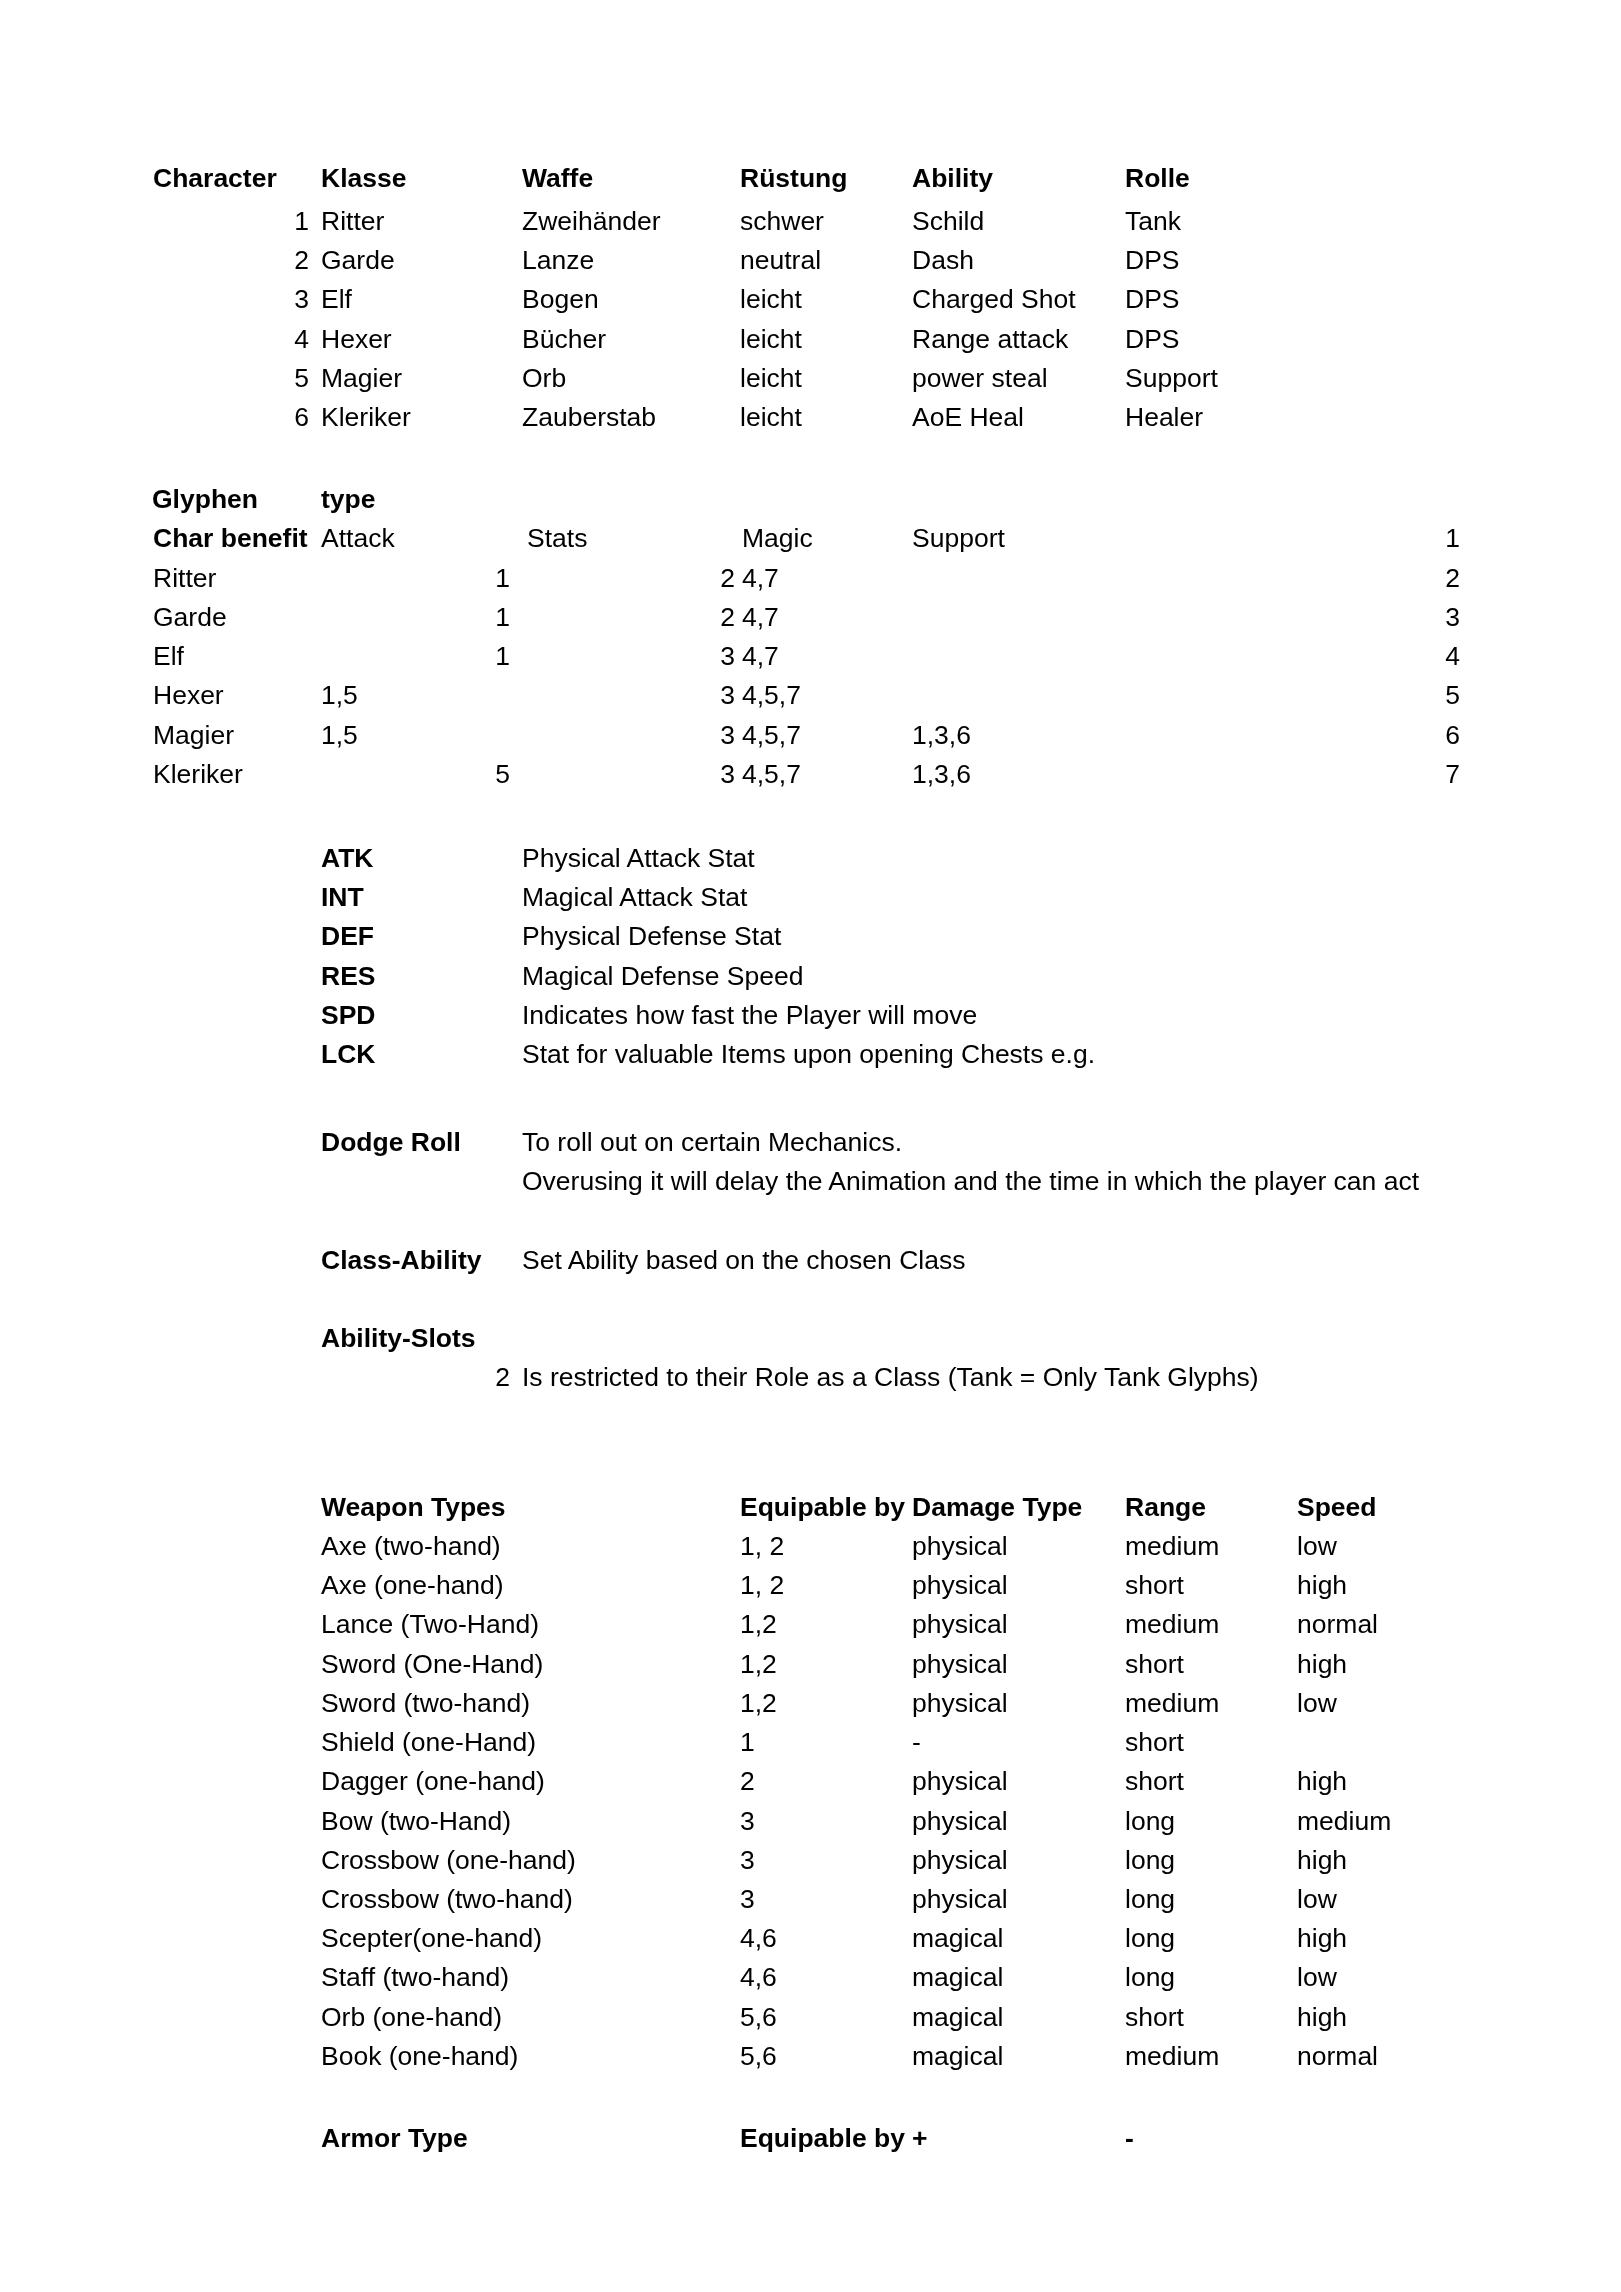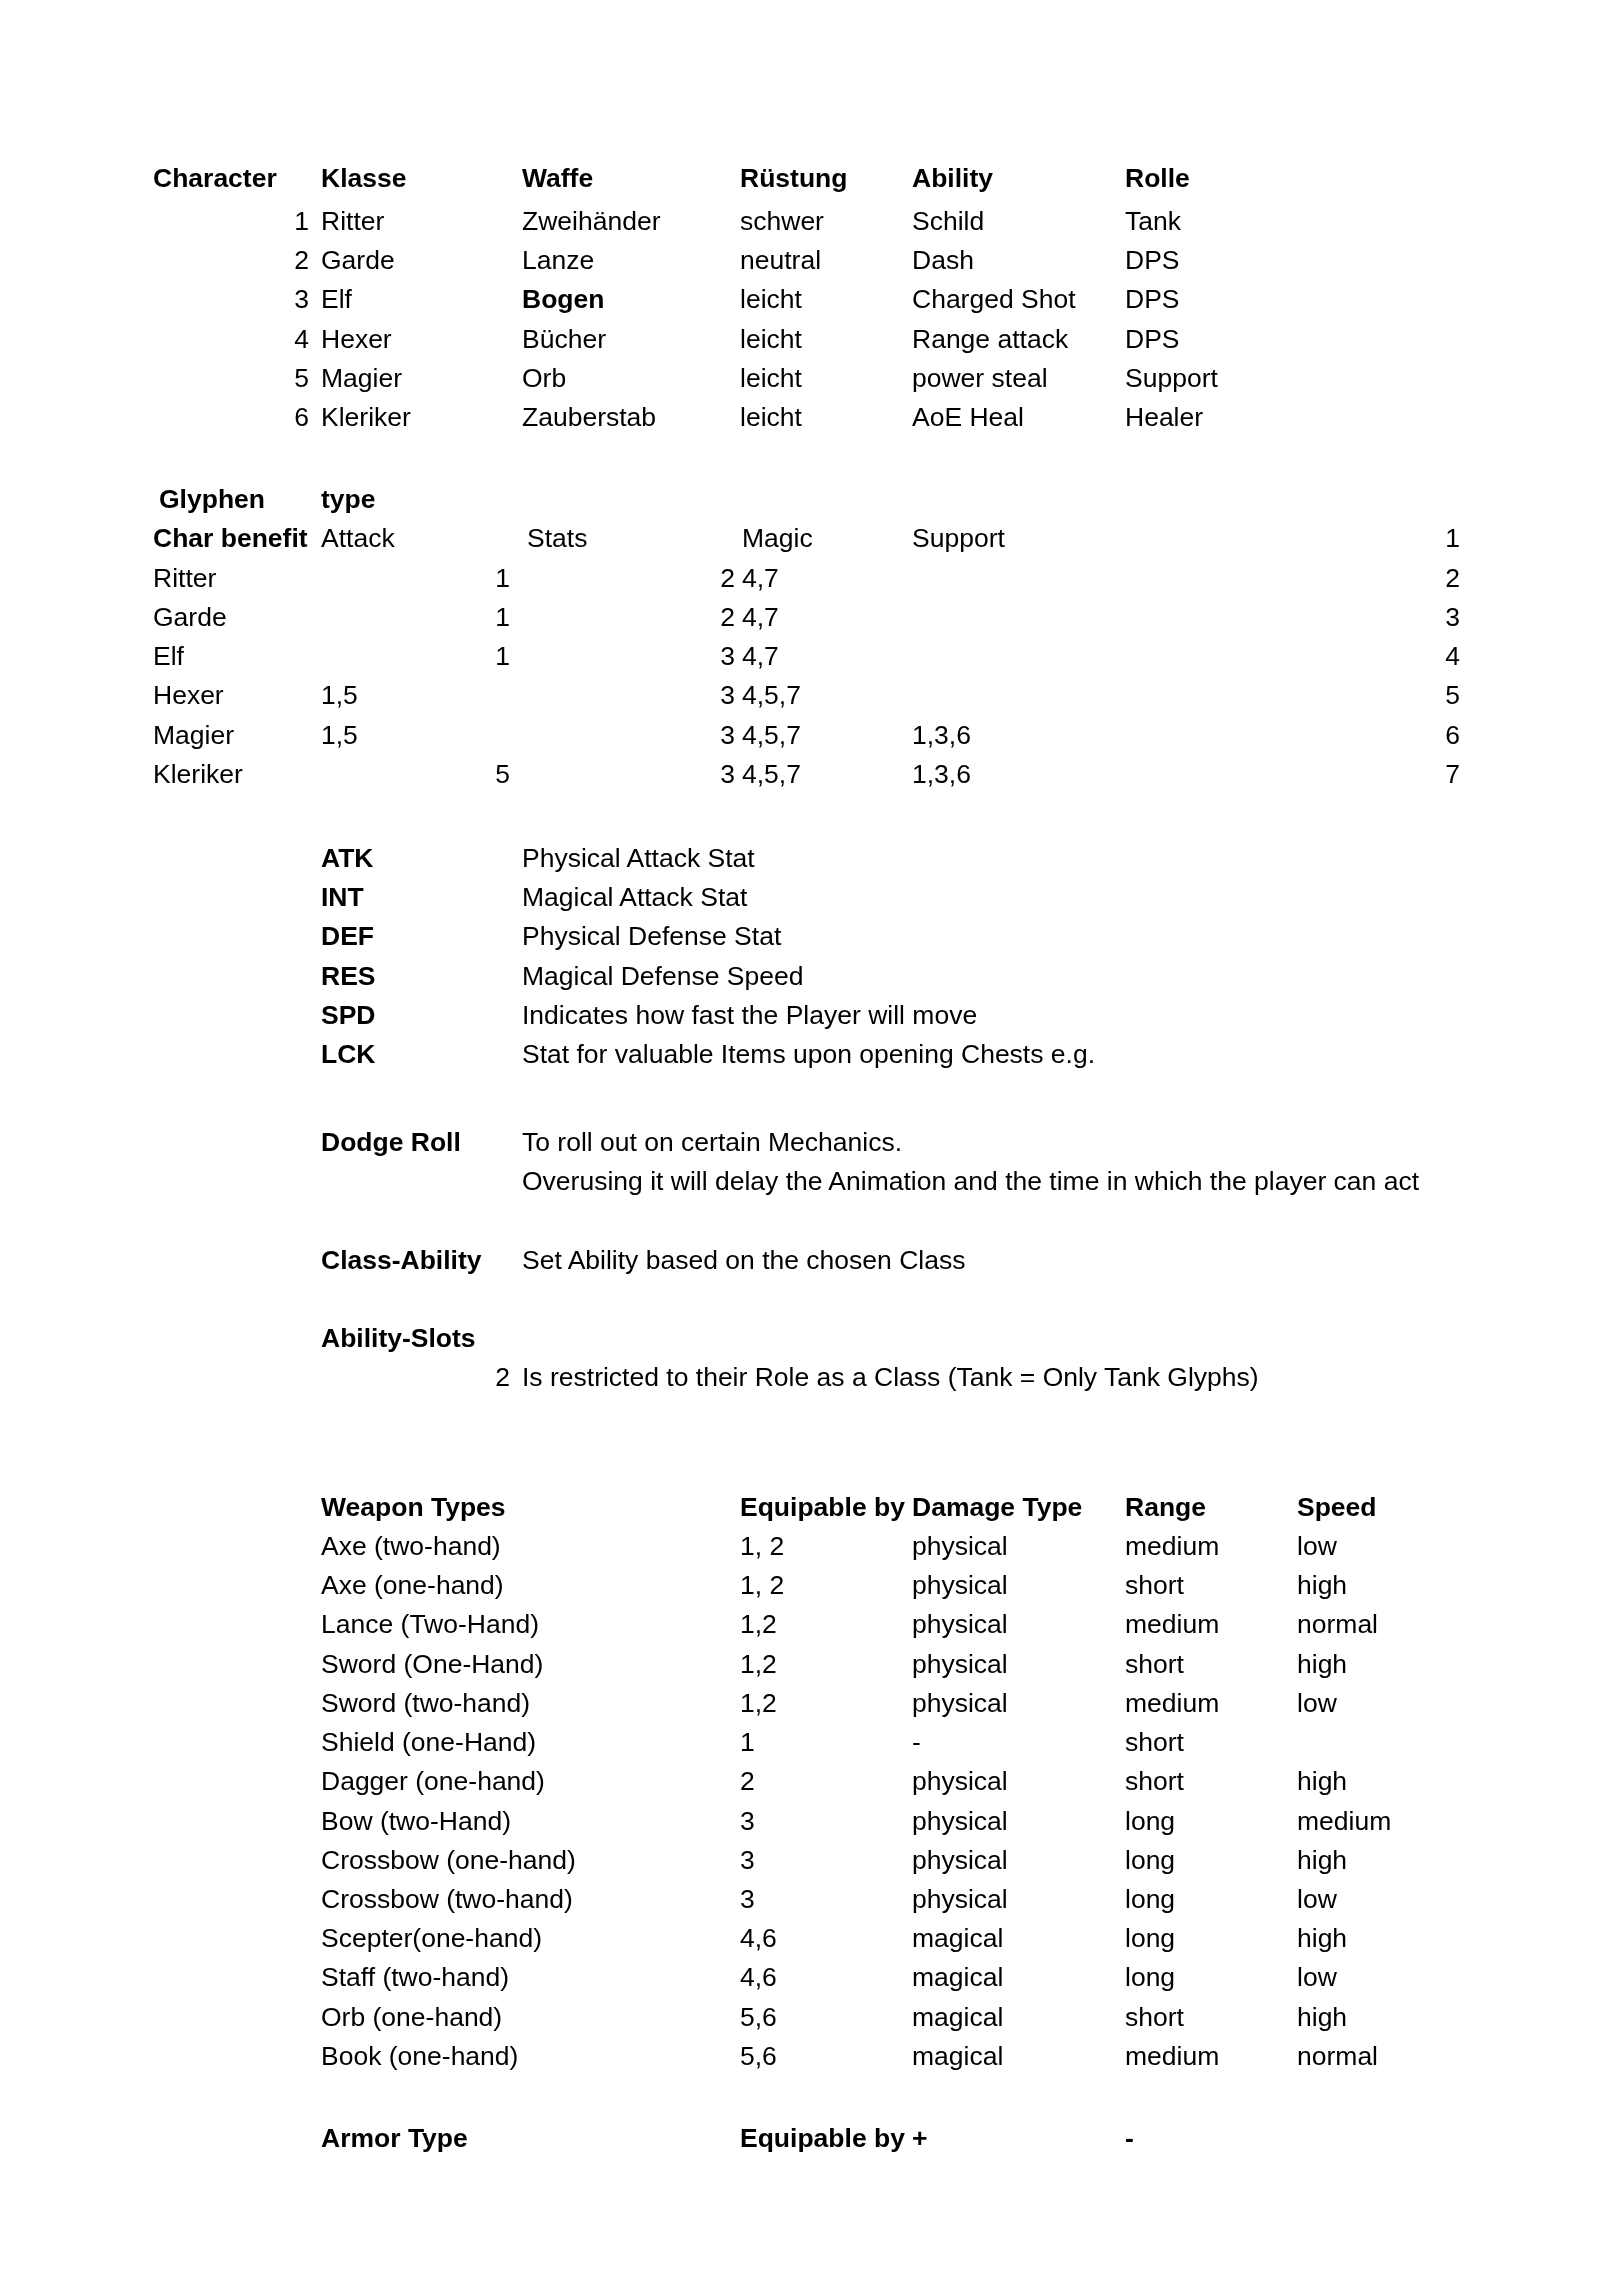--- a/index.html
+++ b/index.html
@@ -27,21 +27,21 @@
 
 <div class="page">
 
   <div class="cell b" style="left:153px;top:159px">Character</div>
   <div class="cell b" style="left:321px;top:159px">Klasse</div>
   <div class="cell b" style="left:522px;top:159px">Waffe</div>
   <div class="cell b" style="left:740px;top:159px">Rüstung</div>
   <div class="cell b" style="left:912px;top:159px">Ability</div>
   <div class="cell b" style="left:1125px;top:159px">Rolle</div>
 
-  <div class="cell b" style="left:159px;top:480px">Glyphen</div>
+  <div class="cell b" style="left:152px;top:480px">Glyphen</div>
   <div class="cell b" style="left:321px;top:480px">type</div>
   <div class="cell b" style="left:153px;top:519px">Char benefit</div>
   <div class="cell" style="left:321px;top:519px">Attack</div>
   <div class="cell" style="left:527px;top:519px">Stats</div>
   <div class="cell" style="left:742px;top:519px">Magic</div>
   <div class="cell" style="left:912px;top:519px">Support</div>
   <div class="cell numR" style="top:519px">1</div>
 
   <div class="cell b" style="left:321px;top:1123px">Dodge Roll</div>
   <div class="cell" style="left:522px;top:1123px">To roll out on certain Mechanics.</div>
@@ -73,21 +73,21 @@
       <div class="cell" style="left: 912px; top: 202px;">Schild</div>
       <div class="cell" style="left: 1125px; top: 202px;">Tank</div>
       <div class="cell numA" style="top: 241px;">2</div>
       <div class="cell" style="left: 321px; top: 241px;">Garde</div>
       <div class="cell" style="left: 522px; top: 241px;">Lanze</div>
       <div class="cell" style="left: 740px; top: 241px;">neutral</div>
       <div class="cell" style="left: 912px; top: 241px;">Dash</div>
       <div class="cell" style="left: 1125px; top: 241px;">DPS</div>
       <div class="cell numA" style="top: 280px;">3</div>
       <div class="cell" style="left: 321px; top: 280px;">Elf</div>
-      <div class="cell" style="left: 522px; top: 280px; font-weight: bold;">Bogen</div>
+      <div class="cell" style="left: 522px; top: 280px;">Bogen</div>
       <div class="cell" style="left: 740px; top: 280px;">leicht</div>
       <div class="cell" style="left: 912px; top: 280px;">Charged Shot</div>
       <div class="cell" style="left: 1125px; top: 280px;">DPS</div>
       <div class="cell numA" style="top: 320px;">4</div>
       <div class="cell" style="left: 321px; top: 320px;">Hexer</div>
       <div class="cell" style="left: 522px; top: 320px;">Bücher</div>
       <div class="cell" style="left: 740px; top: 320px;">leicht</div>
       <div class="cell" style="left: 912px; top: 320px;">Range attack</div>
       <div class="cell" style="left: 1125px; top: 320px;">DPS</div>
       <div class="cell numA" style="top: 359px;">5</div>

